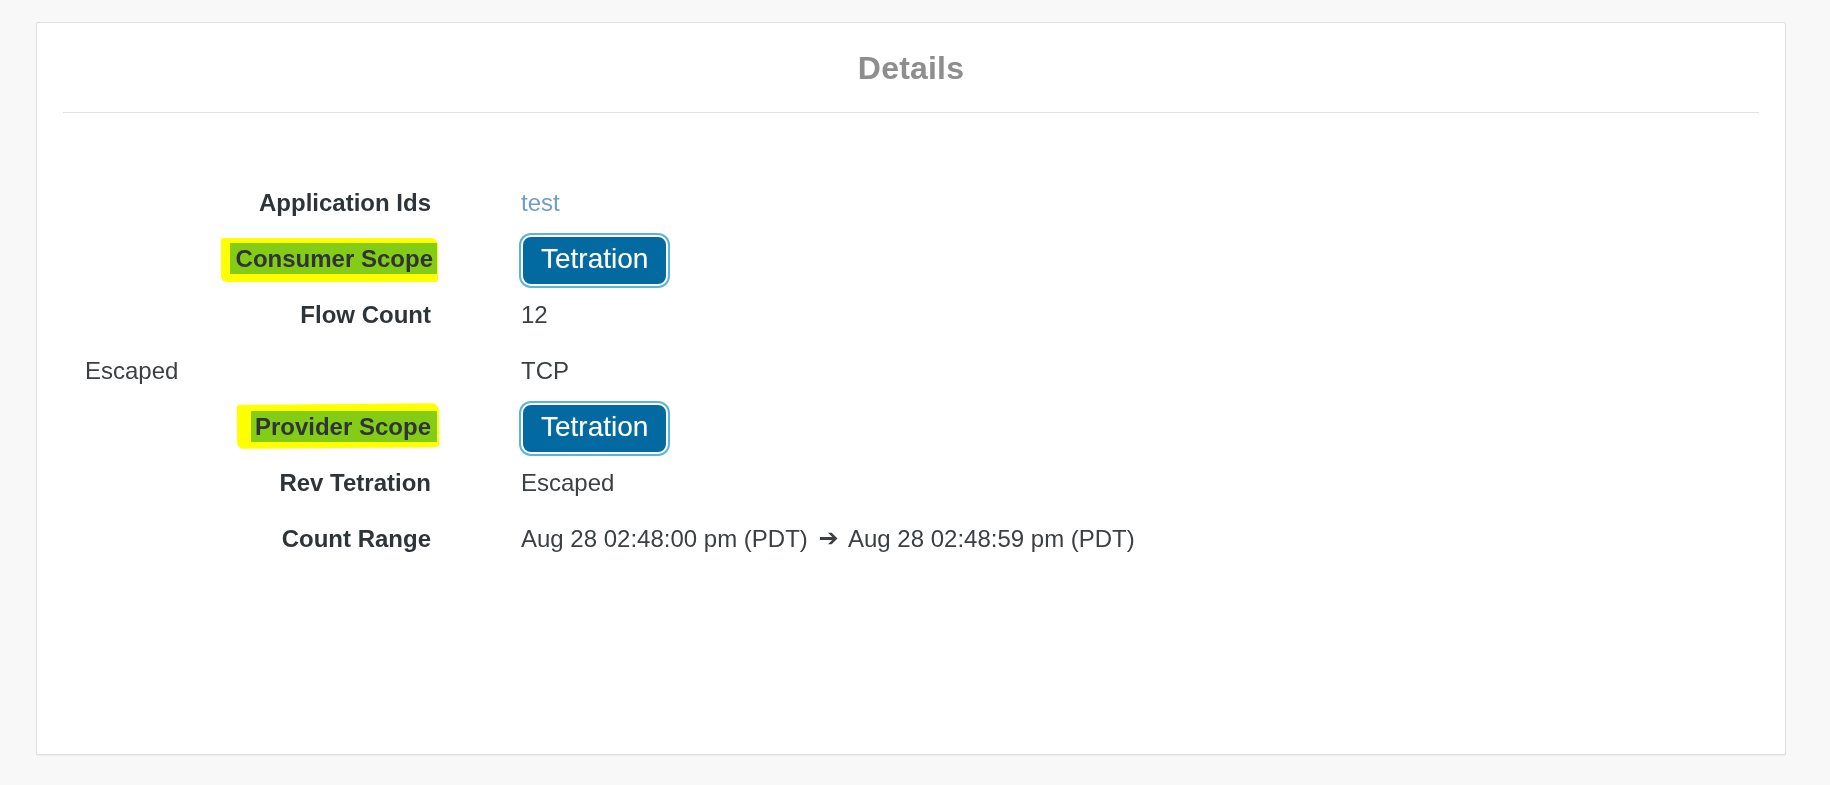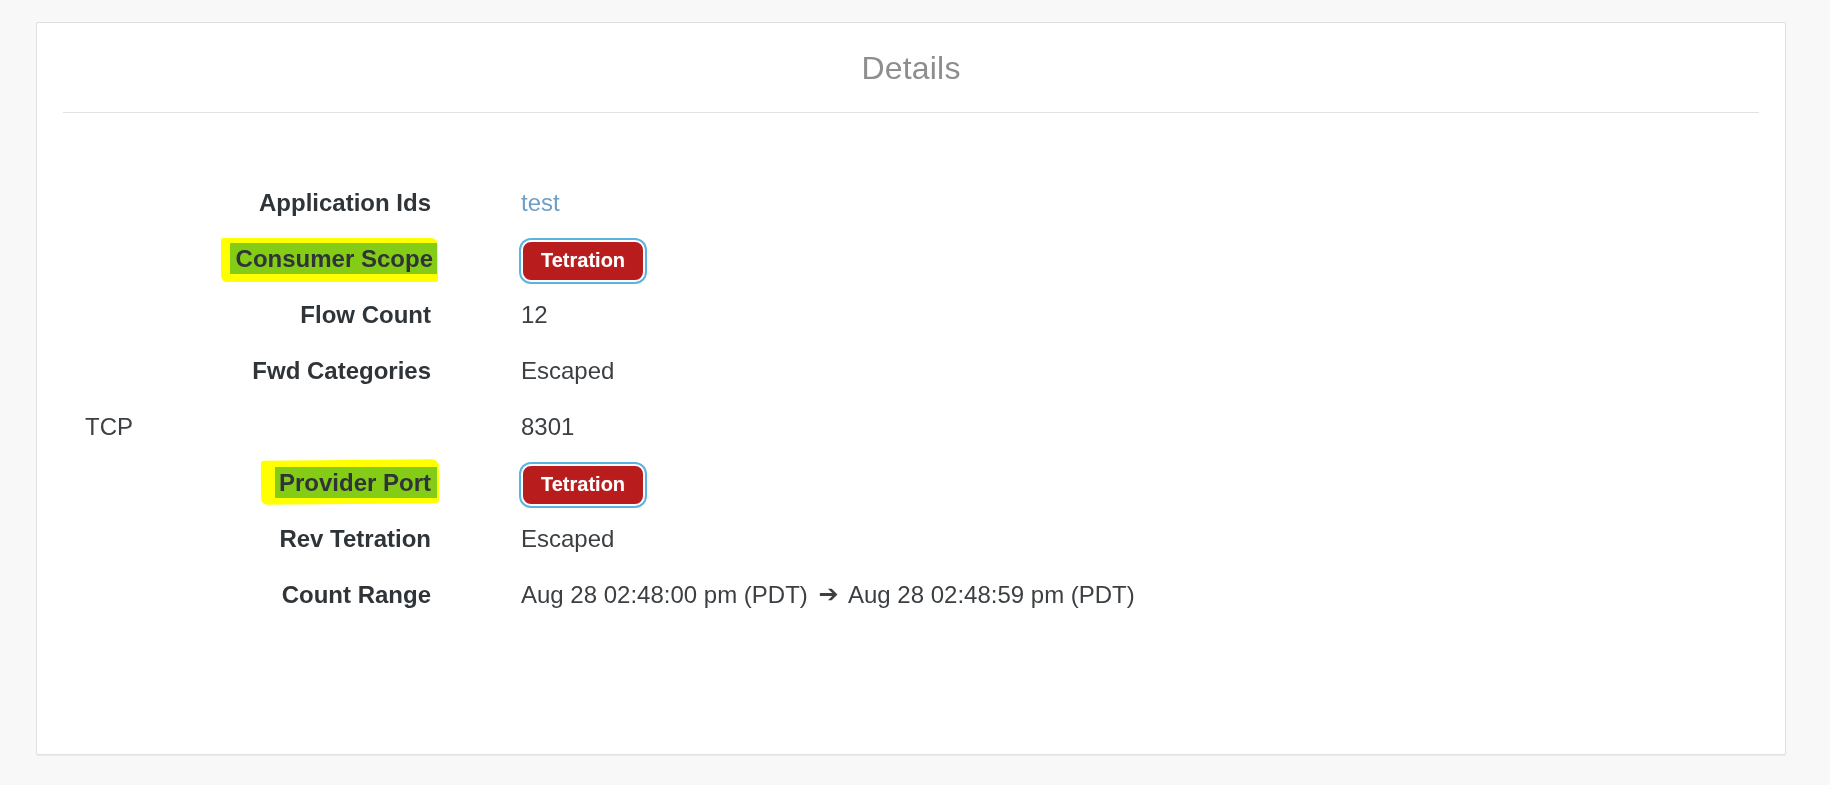--- a/index.html
+++ b/index.html
@@ -31,21 +31,21 @@
     border: 1px solid #e0e0e0;
     border-radius: 2px;
     box-shadow: 0 1px 1px rgba(0,0,0,0.06);
     overflow: hidden;
   }
 
   .card-title {
     text-align: center;
     color: #8e8e8e;
     font-size: 32px;
-    font-weight: 400;
+    font-weight: 700;
     letter-spacing: 0.2px;
     padding-top: 28px;
     padding-bottom: 26px;
     line-height: 1.1;
   }
 
   .card-divider {
     height: 1px;
     background: #e2e2e2;
     margin: 0 26px 0 26px;
@@ -134,24 +134,24 @@
   .prop-value.link {
     color: #6e9fc6;
   }
 
   .prop-value.badge-cell {
     line-height: 56px;
   }
 
   .scope-badge {
     display: inline-block;
-    background: #b91c1c;
+    background: #0369a1;
     color: #ffffff;
-    font-size: 20px;
-    font-weight: bold;
+    font-size: 28px;
+    font-weight: normal;
     padding: 7px 18px 9px 18px;
     border-radius: 10px;
     border: 2px solid #ffffff;
     box-shadow: 0 0 0 2px #5bb4e0;
     line-height: 1.1;
     vertical-align: middle;
     text-shadow: 0 0 1px rgba(255,255,255,0.35);
   }
 
   .arrow-glyph {
@@ -187,31 +187,27 @@
         </div>
         <div class="prop-value badge-cell">
           <span class="scope-badge">Tetration</span>
         </div>
 
         <div class="prop-label">
           <span class="label-text">Flow Count</span>
         </div>
         <div class="prop-value">12</div>
 
-        <div class="prop-label">
-          <span class="label-text">Fwd Categories</span>
-        </div>
         <div class="prop-value">Escaped</div>
 
         <div class="prop-value">TCP</div>
 
-        <div class="prop-value">8301</div>
 
         <div class="prop-label hl hl-provider">
-          <span class="label-text">Provider Port</span>
+          <span class="label-text">Provider Scope</span>
         </div>
         <div class="prop-value badge-cell">
           <span class="scope-badge">Tetration</span>
         </div>
 
         <div class="prop-label">
           <span class="label-text">Rev Tetration</span>
         </div>
         <div class="prop-value">Escaped</div>
 

